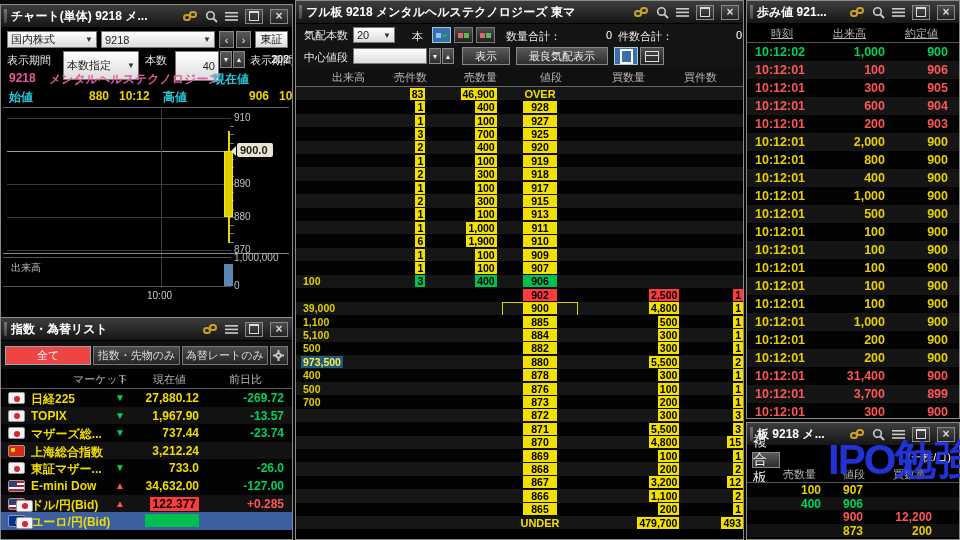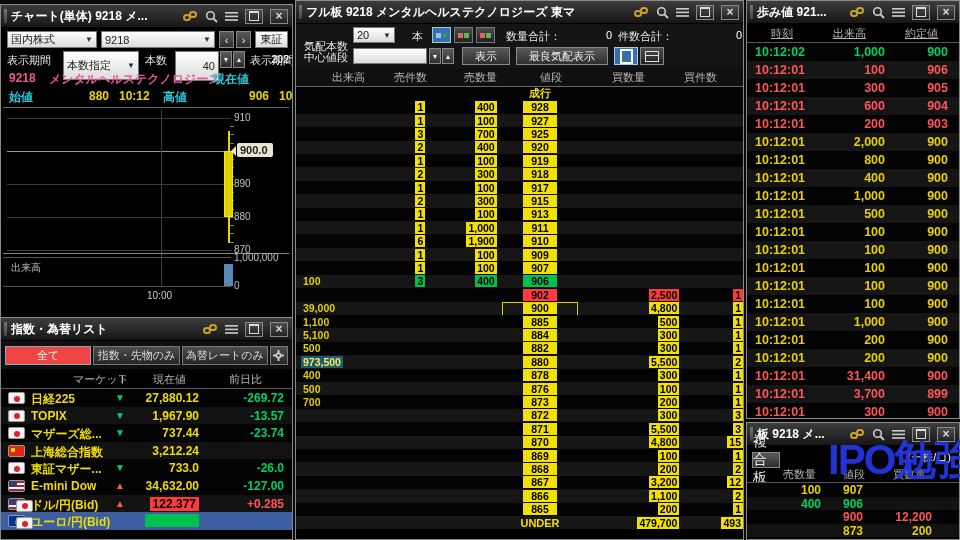--- a/index.html
+++ b/index.html
@@ -272,21 +272,21 @@
           </span>
         <span class="btn-frame">
             <span class="ic-max-in"></span>
           </span>
         <span class="btn-frame">
             <span class="ic-close-in">×</span>
           </span>
       </span>
     </div>
     <div class="fb-toolbar">
-      <span class="abs lbl" style="left:8px;top:15px;">気配本数</span>
+      <span class="abs lbl" style="left:8px;top:4px;">気配本数</span>
       <div class="abs field" style="left:57px;top:3px;width:42px;height:16px;justify-content:flex-end;">
         <span>20</span>
           <span class="caret">▼</span>
       </div>
       <span class="abs lbl" style="left:116px;top:5px;">本</span>
       <span class="abs mini-ic active" style="left:136px;top:3px;">
           <span class="sq" style="background:#8fc1ff"></span>
           <span class="sq" style="background:#2a4; width:5px;height:3px;"></span>
         </span>
       <span class="abs mini-ic" style="left:158px;top:3px;">
@@ -322,26 +322,30 @@
     </div>
     <div class="fb-header">
       <span style="left:36px;">出来高</span>
       <span style="left:98px;">売件数</span>
       <span style="left:168px;">売数量</span>
       <span style="left:244px;">値段</span>
       <span style="left:316px;">買数量</span>
       <span style="left:388px;">買件数</span>
     </div>
     <div id="fb-body">
-        <div class="fb-row">
-          <div class="fb-col fb-c1"></div>
-          <div class="fb-col fb-c2"></div>
-          <div class="fb-col fb-c3"></div>
-          <div class="fb-col fb-c4">
-            <span class="fb-plain">成行</span>
+        <div class="fb-row alt">
+          <div class="fb-col fb-c1"></div>
+          <div class="fb-col fb-c2">
+            <span class="fb-cell cy">83</span>
+          </div>
+          <div class="fb-col fb-c3">
+            <span class="fb-cell cy">46,900</span>
+          </div>
+          <div class="fb-col fb-c4">
+            <span class="fb-plain">OVER</span>
           </div>
           <div class="fb-col fb-c5"></div>
           <div class="fb-col fb-c6"></div>
         </div>
         <div class="fb-row">
           <div class="fb-col fb-c1"></div>
           <div class="fb-col fb-c2">
             <span class="fb-cell cy">1</span>
           </div>
           <div class="fb-col fb-c3">

